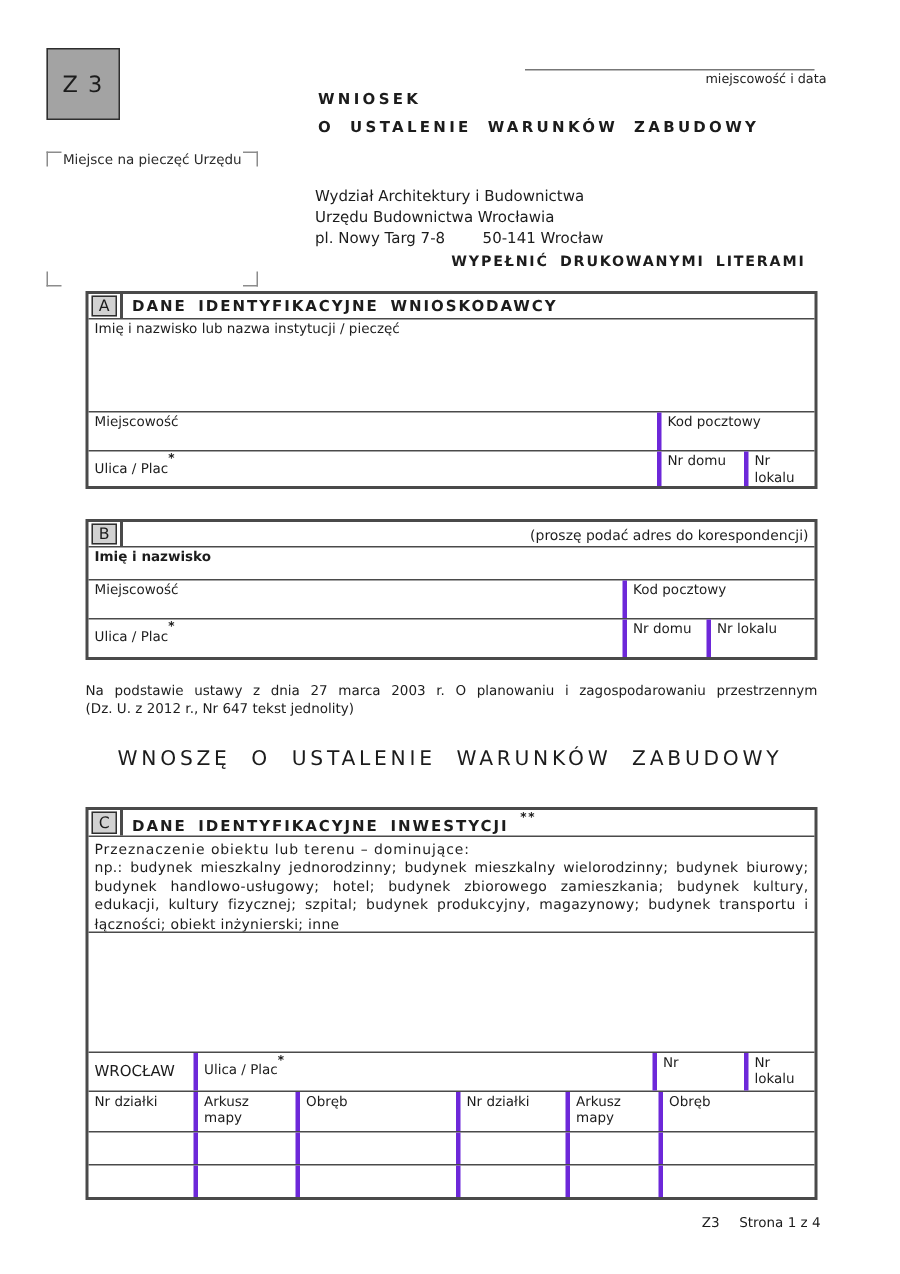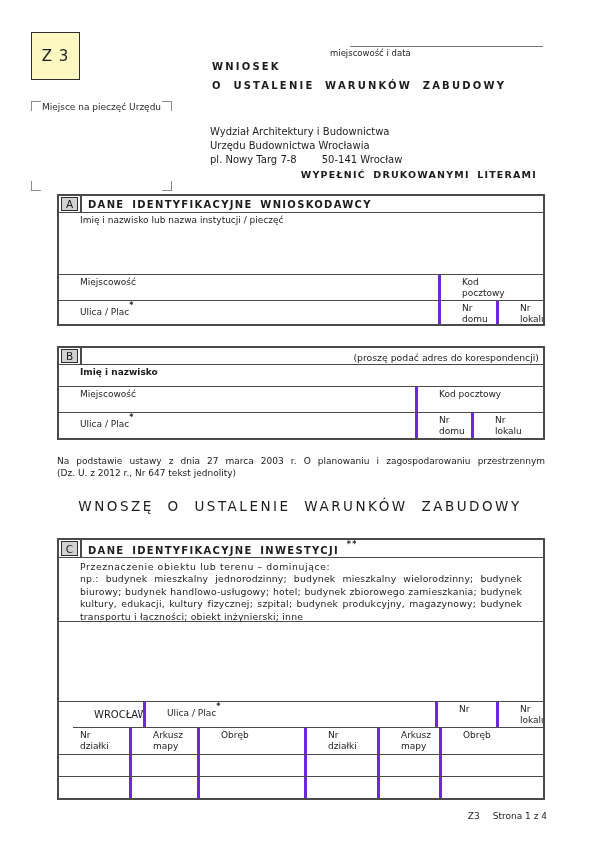--- a/index.html
+++ b/index.html
@@ -5,54 +5,54 @@
   * { margin:0; padding:0; box-sizing:border-box; }
   html,body { background:#ffffff; }
   .page {
     position:relative; width:600px; height:849px; background:#ffffff;
     font-family:"DejaVu Sans", sans-serif; color:#1c1c1c; overflow:hidden;
   }
 
   
   .z3-box {
     position:absolute; left:31px; top:32px; width:49px; height:48px;
-    background:#fef9c3; border:1px solid #2e2e2e;
+    background:#a3a3a3; border:1px solid #2e2e2e;
     display:flex; align-items:center; justify-content:center;
     font-size:15px; letter-spacing:1px;
   }
   .stamp-zone { position:absolute; left:30px; top:100px; width:143px; height:92px; }
   .stamp-label {
     position:absolute; left:0; right:0; top:2px; text-align:center;
     font-size:9px; color:#2a2a2a;
   }
   .br { position:absolute; width:10px; height:10px; }
   .br-tl { left:1px;  top:1px;    border-left:1px solid #8c8c8c;  border-top:1px solid #8c8c8c; }
   .br-tr { right:1px; top:1px;    border-right:1px solid #8c8c8c; border-top:1px solid #8c8c8c; }
   .br-bl { left:1px;  bottom:1px; border-left:1px solid #8c8c8c;  border-bottom:1px solid #8c8c8c; }
   .br-br { right:1px; bottom:1px; border-right:1px solid #8c8c8c; border-bottom:1px solid #8c8c8c; }
 
   
   .date-line { position:absolute; left:350px; top:46px; width:193px; border-top:1px solid #777; }
-  .date-caption { position:absolute; left:330px; top:48px; width:193px; text-align:left; font-size:8.5px; color:#222; }
+  .date-caption { position:absolute; left:358px; top:48px; width:193px; text-align:right; font-size:8.5px; color:#222; }
 
   
   .form-title { position:absolute; left:212px; top:61px; font-size:10px; letter-spacing:2.2px; word-spacing:5px;font-weight:bold; }
   .form-title div { margin-bottom:8px; }
   .recipient { position:absolute; left:210px; top:125px; font-size:10px; line-height:14px; }
   .recipient-line3 { display:flex; gap:25px; }
   .instruction {
     position:absolute; right:63px; top:169px; font-size:9.5px; font-weight:bold;
     letter-spacing:1.2px; word-spacing:3px;
   }
 
   
   .form-table { position:absolute; left:57px; width:488px; border:2px solid #4a4a4a; background:#fff; }
   .row { display:flex; align-items:stretch; border-bottom:1px solid #4a4a4a; }
   .row:last-child { border-bottom:none; }
-  .cell { position:relative; padding:2px 21px; font-size:9px; line-height:11px; overflow:hidden; }
+  .cell { position:relative; padding:2px 4px; font-size:9px; line-height:11px; overflow:hidden; }
   .cell + .cell { border-left:3px solid #6d28d9; }
   .grow { flex:1; }
   .vc { display:flex; align-items:center; }
   sup.star { font-size:8px; position:relative; top:-3px; font-weight:bold; }
 
   .hdr-row { display:flex; align-items:stretch; }
   .badge {
     width:17px; margin:1px 0 1px 2px; background:#d2d2d2; border:1px solid #2f2f2f;
     display:flex; align-items:center; justify-content:center; font-size:10.5px;
   }
@@ -62,21 +62,21 @@
 
   
   .tA { top:194px; }
   .rA-hdr { height:17px; } .rA-name { height:62px; } .rA-city { height:26px; } .rA-street { height:23px; }
   
   .tB { top:346px; }
   .rB-hdr { height:17px; } .rB-name { height:22px;font-weight:bold; } .rB-city { height:26px; } .rB-street { height:25px; }
   
   .tC { top:538px; }
   .rC-hdr { height:18px; } .rC-purpose { height:64px; } .rC-blank { height:80px; }
-  .rC-city { height:26px;margin-left:14px; } .rC-plothdr { height:27px; } .rC-p1 { height:22px; } .rC-p2 { height:21px; }
+  .rC-city { height:26px; } .rC-plothdr { height:27px; } .rC-p1 { height:22px; } .rC-p2 { height:21px; }
 
   .w105{width:105px} .w58{width:58px} .w47{width:47px}
   .w128{width:128px} .w56{width:56px} .w72{width:72px}
   .w70{width:70px} .w61{width:61px}
   .w68{width:68px} .w107{width:107px} .w73{width:73px} .w62{width:62px}
 
   .purpose-label { font-size:9.3px; letter-spacing:0.6px; line-height:13px; }
   .purpose-examples { font-size:9.3px; line-height:12.6px; letter-spacing:0.2px; text-align:justify; }
 
   

